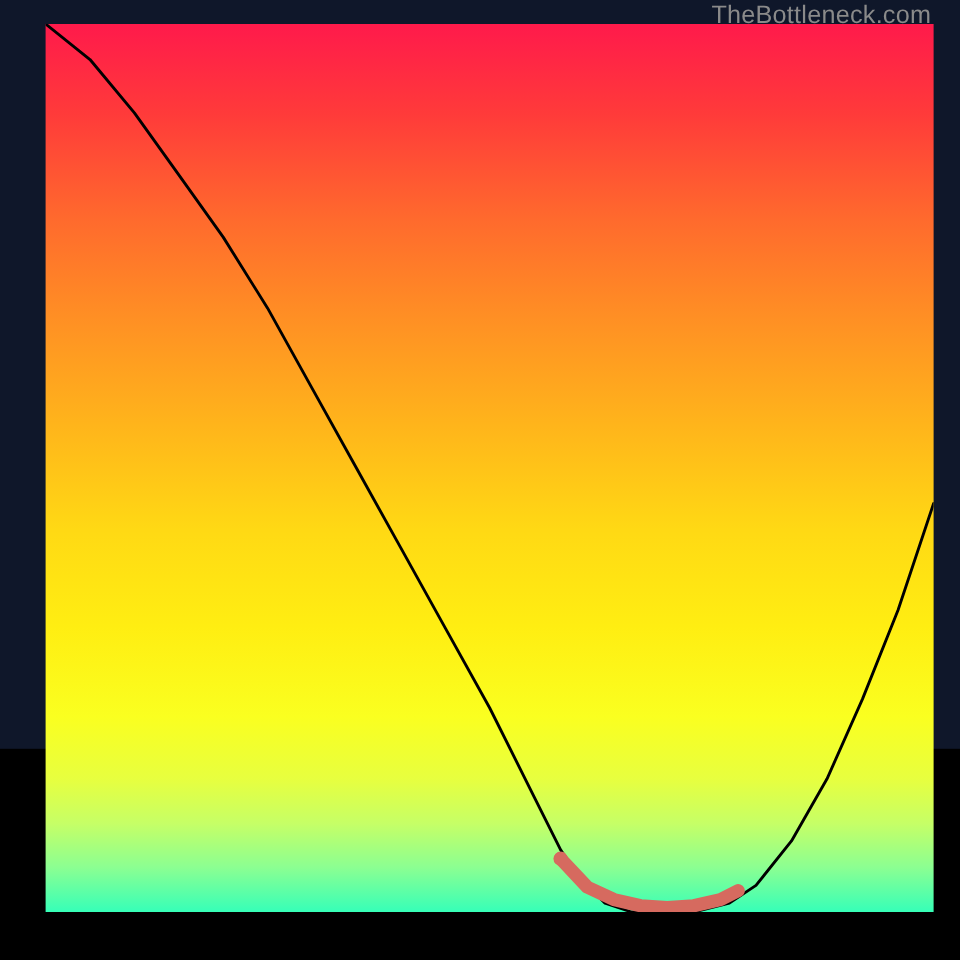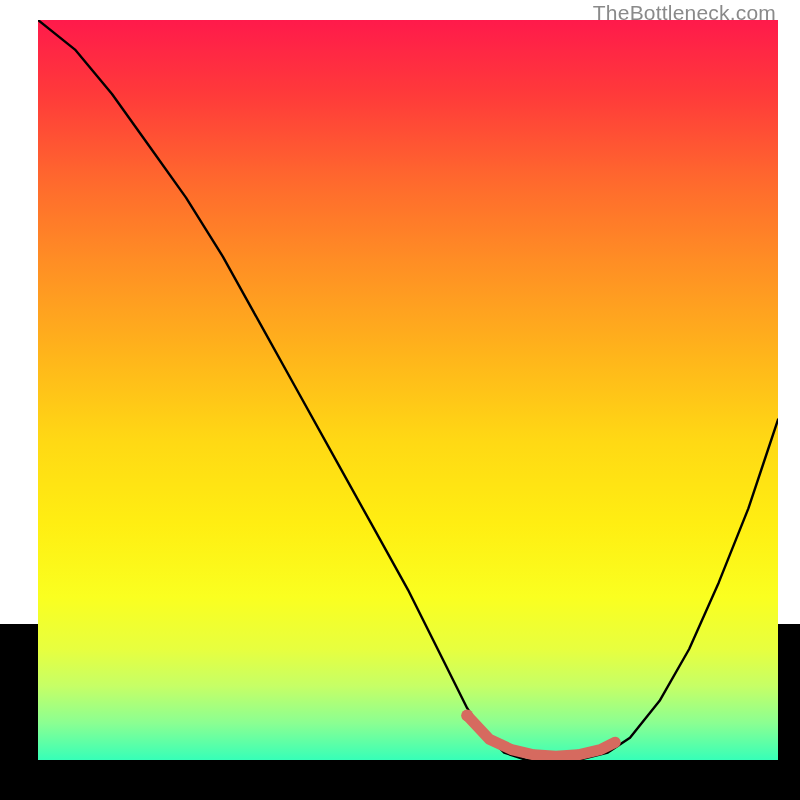--- a/index.html
+++ b/index.html
@@ -1,17 +1,17 @@
 <!DOCTYPE html>
 <html><head>
 <meta charset="utf-8">
 <style>
   * { margin: 0; padding: 0; box-sizing: border-box; }
   html, body { width: 800px; height: 800px; overflow: hidden; background: #000; font-family: Arial, Helvetica, sans-serif; }
-  .frame { position: relative; width: 800px; height: 624px; background: #ffffff; }
+  .frame { position: relative; width: 800px; height: 624px; background: #0f172a; }
   .plot {
     position: absolute;
     left: 38px; top: 20px; width: 740px; height: 740px;
     background: linear-gradient(to bottom,
       #ff1a4b 0%,
       #ff3a3a 10%,
       #ff6a2d 22%,
       #ff8f24 33%,
       #ffb41b 45%,
       #ffd914 57%,

